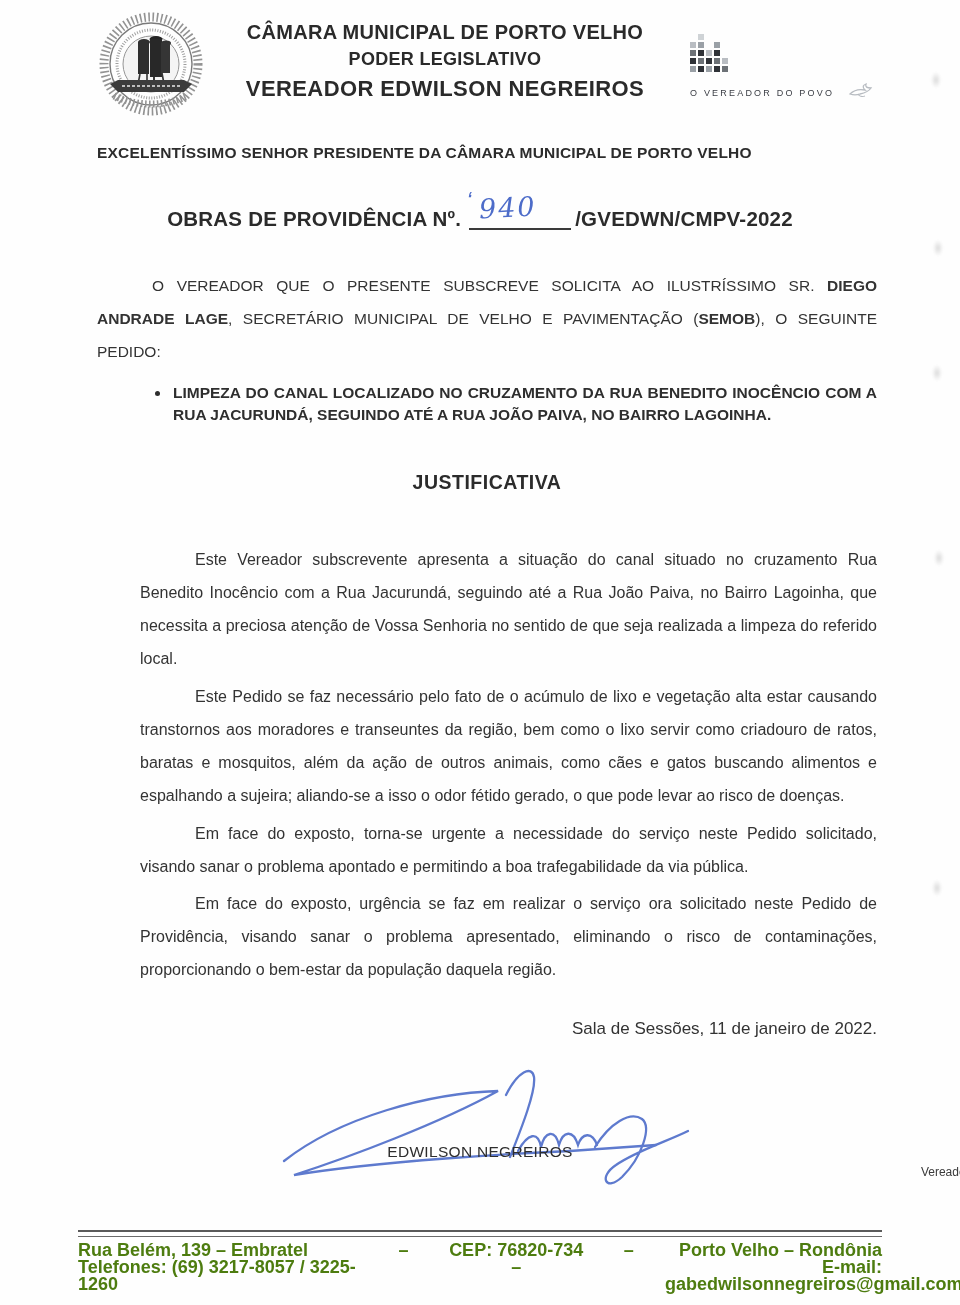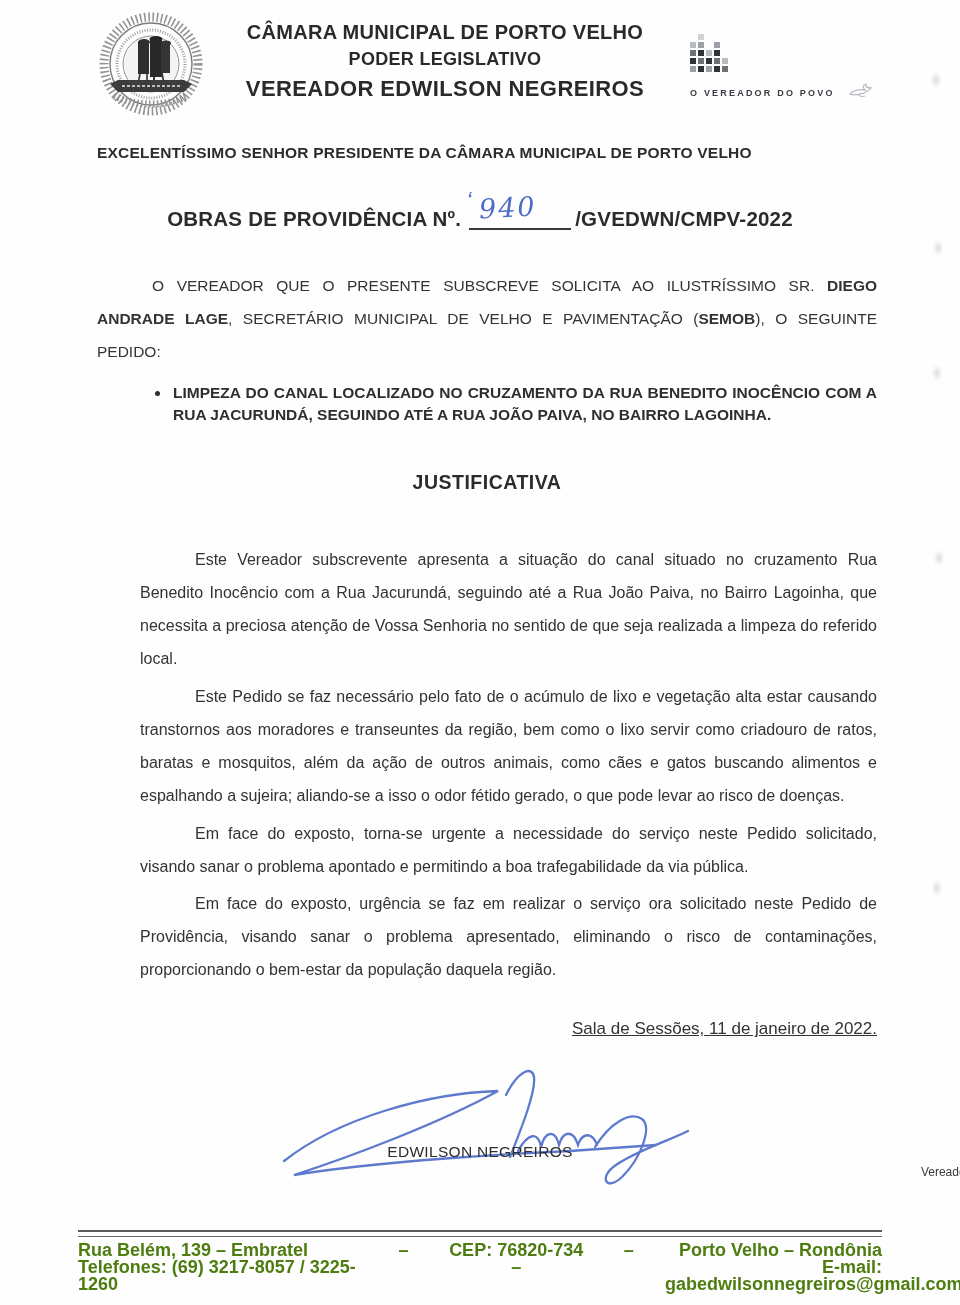--- a/index.html
+++ b/index.html
@@ -17,40 +17,40 @@
   .seal{position:absolute;left:94px;top:12px;width:114px;height:110px;opacity:.92;filter:blur(.2px);}
   .org-lines{position:absolute;left:210px;top:18px;width:470px;text-align:center;color:#2a2a2a;}
   .org-line1{font-size:20px;font-weight:700;letter-spacing:.3px;line-height:28px;}
   .org-line2{font-size:18px;font-weight:700;letter-spacing:.3px;line-height:27px;}
   .org-line3{font-size:22px;font-weight:800;letter-spacing:.4px;line-height:31px;}
   .logo-right{position:absolute;left:690px;top:26px;width:190px;height:82px;}
   .pixel-bars{position:absolute;left:0;top:8px;}
   .logo-names{position:absolute;left:44px;top:2px;width:146px;text-align:center;color:#2b2e36;}
   .logo-name1{font-size:19px;font-weight:800;letter-spacing:.5px;line-height:21px;font-stretch:condensed;}
   .logo-name2{font-size:19px;font-weight:800;letter-spacing:.5px;line-height:21px;}
-  .logo-tagline{position:absolute;left:0;top:62px;width:176px;font-size:9px;font-weight:700;letter-spacing:2.2px;color:#3a3d44;white-space:nowrap;}
+  .logo-tagline{position:absolute;left:0;top:62px;width:176px;font-size:9px;font-weight:400;letter-spacing:2.2px;color:#3a3d44;white-space:nowrap;}
   .dove{position:absolute;left:158px;top:56px;opacity:.7;}
   
   .addressee{margin:16px 80px 0 97px;font-size:15.5px;font-weight:700;letter-spacing:.2px;color:#2c2c2c;}
   
   .doc-title{margin:40px 60px 0 60px;text-align:center;font-size:20.5px;font-weight:800;color:#2b2b2b;letter-spacing:.2px;}
   .num-line{display:inline-block;position:relative;width:102px;border-bottom:2.5px solid #3a3a3a;height:26px;vertical-align:-4px;margin:0 4px 0 8px;}
   .handwritten{position:absolute;left:10px;top:-10px;font-family:"DejaVu Serif",serif;font-style:italic;font-size:27px;font-weight:400;color:#4d6cc9;transform:rotate(-3deg);letter-spacing:2px;}
   .pre-mark{position:absolute;left:-2px;top:-12px;font-size:16px;color:#4d6cc9;font-style:italic;}
   
   .body-text{margin:0 83px 0 97px;}
   .para{font-size:16px;line-height:2.06;text-align:justify;text-indent:55px;margin:0;color:#333;}
   .para-upper{font-size:15.5px;line-height:2.13;margin-top:38px;word-spacing:2px;}
   .bullet-list{margin:14px 0 0 0;padding:0 0 0 74px;}
   .bullet-list li{font-size:15.5px;font-weight:700;line-height:1.45;text-align:justify;color:#2e2e2e;margin:0;padding-left:2px;}
   .justif-heading{margin:44px 0 0 0;text-align:center;font-size:19.5px;font-weight:800;letter-spacing:.5px;color:#2b2b2b;}
   .justif-paras{margin-top:50px;margin-left:43px;}
   .justif-paras .para{margin-top:5px;}
   
-  .place-date{margin:32px 83px 0 16px;text-align:right;font-size:17px;color:#333;text-decoration:underline;}
+  .place-date{margin:32px 83px 0 16px;text-align:right;font-size:17px;color:#333;}
   .sig-block{position:relative;margin-top:8px;height:150px;}
   .sig-ink{position:absolute;left:270px;top:18px;pointer-events:none;}
   .signer-name{position:absolute;left:0;width:100%;top:96px;text-align:center;font-size:15.5px;font-weight:400;color:#2d2d2d;letter-spacing:.3px;}
   .signer-role{position:absolute;left:0;width:100%;top:118px;text-align:right;font-size:12px;color:#3a3a3a;padding-left:47px;}
   
   .page-footer{position:absolute;left:78px;right:78px;bottom:12px;}
   .double-line{height:4px;border-top:2px solid #5a5a5a;border-bottom:1px solid #6a6a6a;margin-bottom:5px;}
   .footer-grid{display:grid;grid-template-columns:36% 9% 19% 9% 27%;font-size:18px;font-weight:700;color:#4d7c0f;line-height:17px;}
   .fc-left{text-align:left;}
   .fc-mid{text-align:center;}

